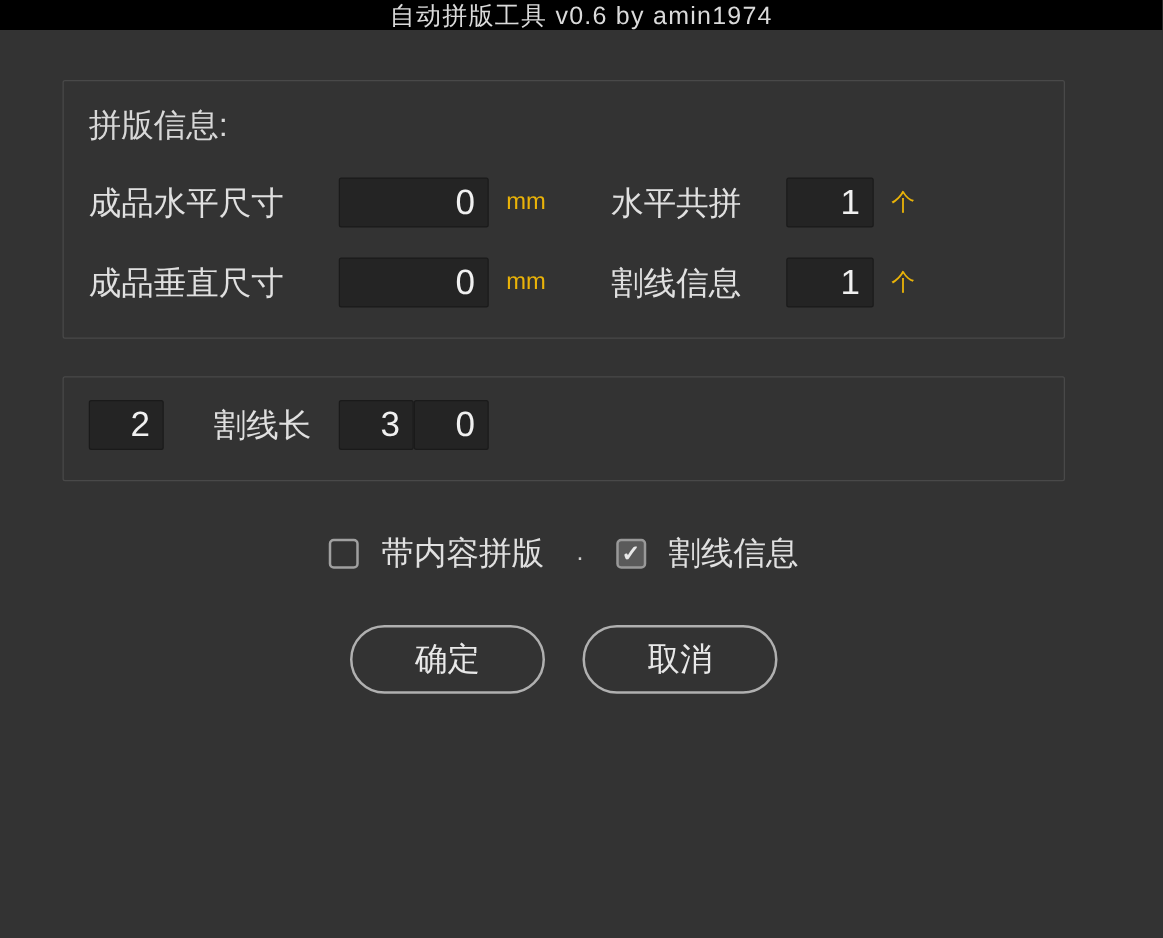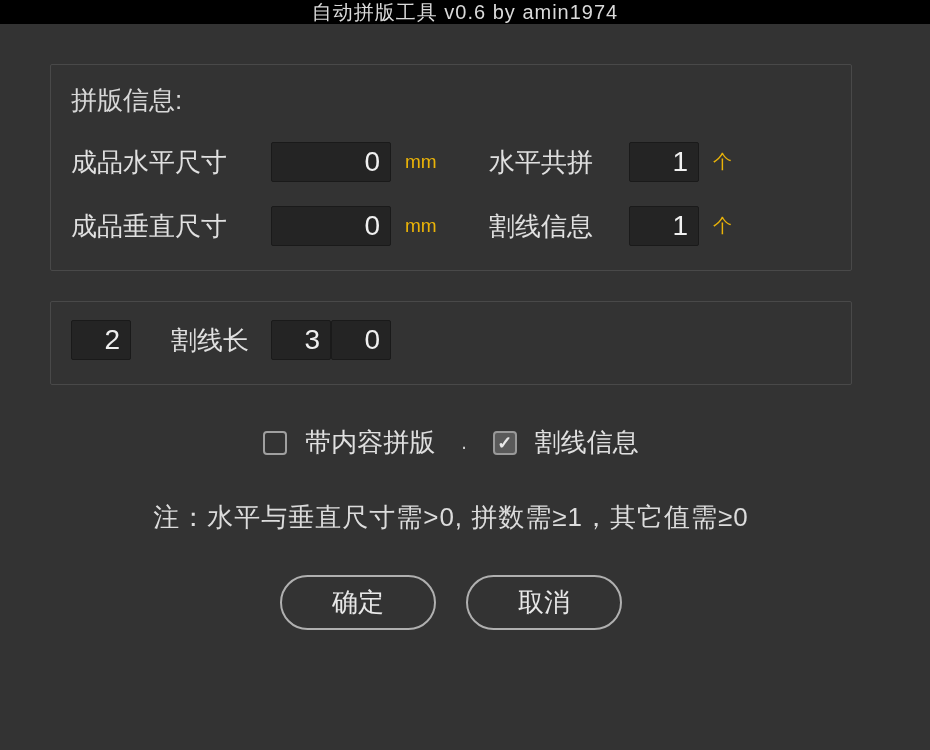--- a/index.html
+++ b/index.html
@@ -184,20 +184,19 @@
   <div class="checkbox-row">
     <span class="checkbox"></span>
     <span class="checkbox-label">带内容拼版</span>
     <span class="dot">.</span>
     <span class="checkbox checked">
       <span class="checkmark">✓</span>
     </span>
     <span class="checkbox-label">割线信息</span>
   </div>
 
-  <div class="note">注：水平与垂直尺寸需&gt;0, 拼数需≥1，其它值需≥0</div>
 
   <div class="button-row">
     <button class="btn">确定</button>
     <button class="btn">取消</button>
   </div>
 
 </div>
 
 </body></html>

